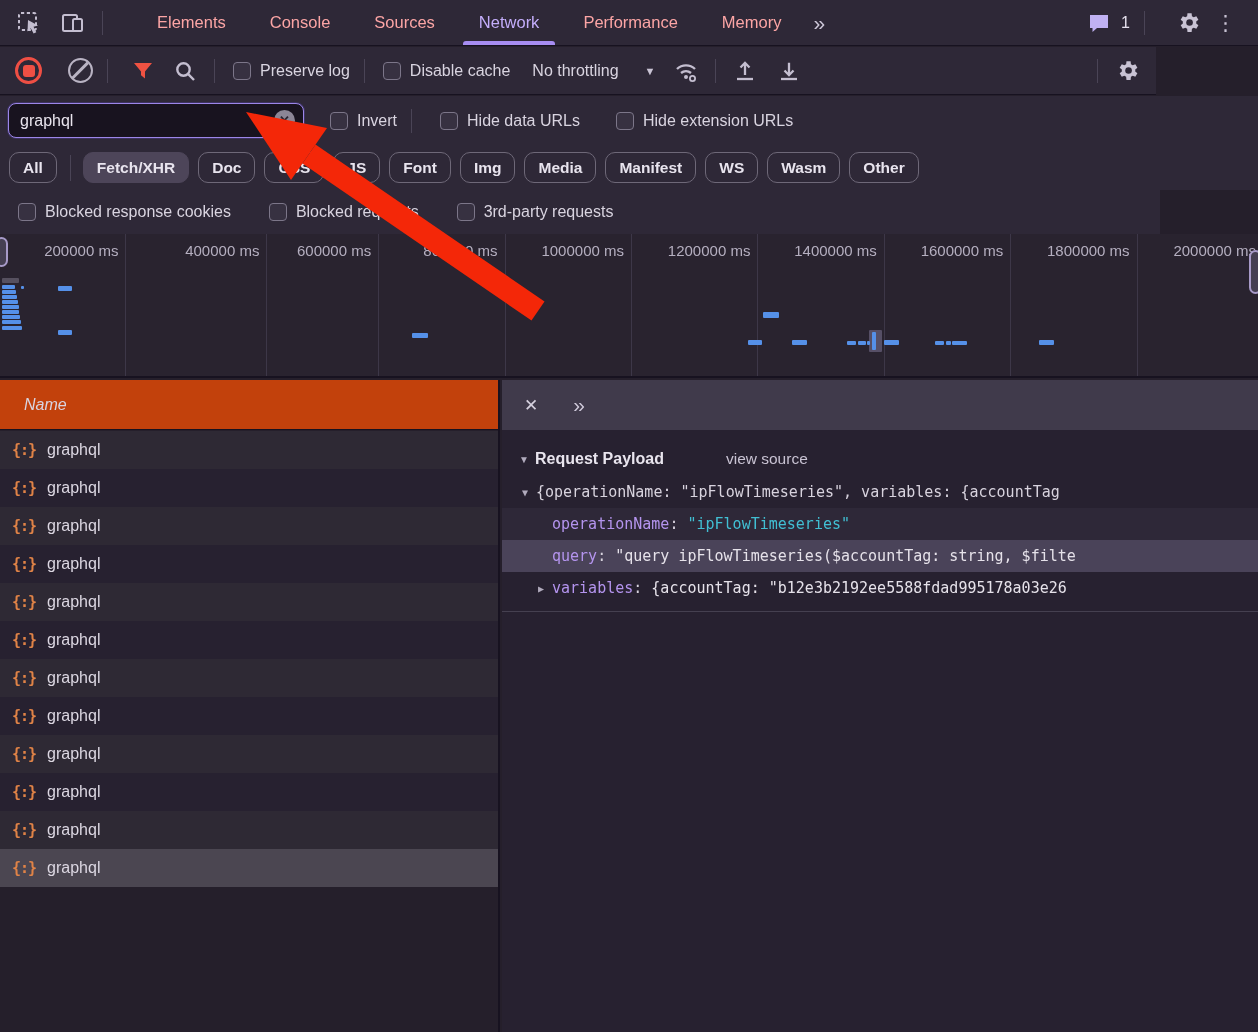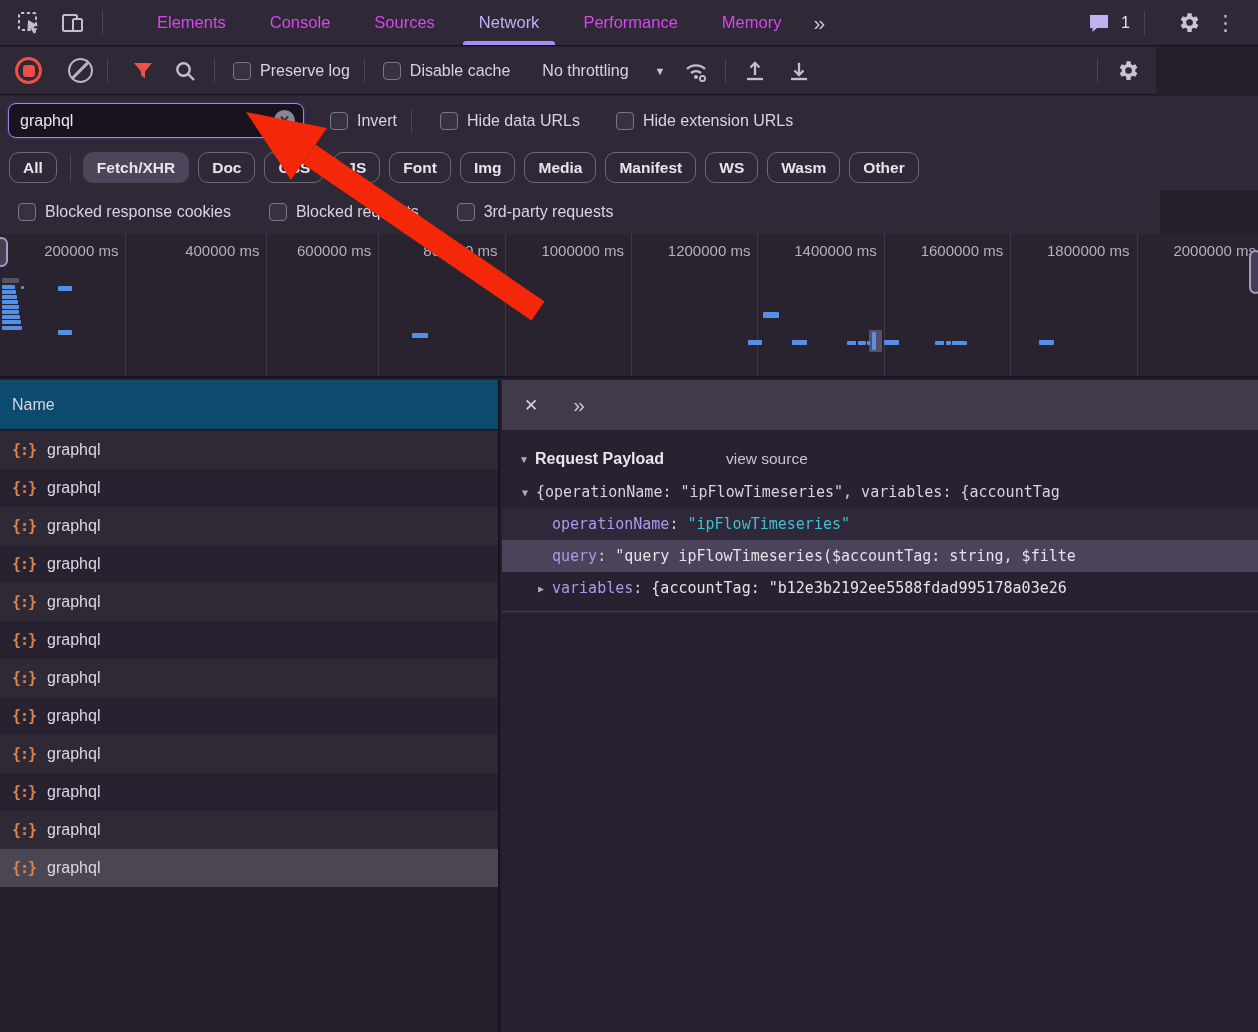--- a/index.html
+++ b/index.html
@@ -5,21 +5,21 @@
   * { margin:0; padding:0; box-sizing:border-box; }
   html,body { width:1258px; height:1032px; overflow:hidden; }
   body { background:#251f2b; font-family:"Liberation Sans", sans-serif; color:#d9d4e0; position:relative; }
 
   
   .tabbar { position:absolute; left:0; top:0; width:1258px; height:46px; background:#2e2837;
             border-bottom:1px solid #171220; display:flex; align-items:center; }
   .tb-icon { width:30px; height:30px; display:flex; align-items:center; justify-content:center; margin-left:14px; }
   .vdiv { width:1px; height:24px; background:#4a4456; margin:0 14px; }
   .tabs { display:flex; height:100%; align-items:center; margin-left:18px; }
-  .tab { padding:0 22px; height:100%; display:flex; align-items:center; font-size:16.5px; color:#d946ef; position:relative; cursor:default; }
+  .tab { padding:0 22px; height:100%; display:flex; align-items:center; font-size:16.5px; color:#fca5a5; position:relative; cursor:default; }
   .tab.active { color:#c3adfa; }
   .tab.active::after { content:""; position:absolute; left:6px; right:6px; bottom:0; height:4px; border-radius:3px 3px 0 0; background:#a78df2; }
   .more-chev { font-size:21px; color:#cfc9da; padding:0 10px; letter-spacing:-2px; }
   .tabbar-right { margin-left:auto; display:flex; align-items:center; height:100%; padding-right:10px; }
   .msg-count { font-size:16px; color:#e4dfec; margin-left:7px; }
   .kebab { font-size:21px; color:#c9c3d4; padding:0 12px; }
 
   
   .toolbar { position:absolute; left:0; top:47px; width:1156px; height:48px; background:#2e2837;
              border-bottom:1px solid #171220; display:flex; align-items:center; }
@@ -57,22 +57,22 @@
 
   
   .overview { position:absolute; left:0; top:234px; width:1258px; height:144px; background:#29232f; border-bottom:2px solid #171220; overflow:hidden; }
   .ov-col { position:absolute; top:0; height:144px; border-right:1px solid #3d3748; display:flex; justify-content:flex-end; }
   .ov-label { font-size:15px; color:#b5afc0; padding:8px 7px 0 0; white-space:nowrap; }
   .ov-bar { position:absolute; border-radius:1px; }
   .grip { position:absolute; border:2px solid #a79ac8; background:#453f52; border-radius:7px; }
 
   
   .reqlist { position:absolute; left:0; top:380px; width:500px; bottom:0; background:#251f2b; border-right:2px solid #171220; }
-  .listheader { height:50px; background:#0c4a6e; border-bottom:1px solid #171220; display:flex; align-items:center; padding-left:12px;
-                font-size:16px; color:#d9d4e0; }
+  .listheader { height:50px; background:#c2410c; border-bottom:1px solid #171220; display:flex; align-items:center; padding-left:24px;
+                font-size:16px; color:#d9d4e0;font-style:italic; }
   .rows { position:absolute; top:51px; left:0; right:0; }
   .req-row { height:38px; display:flex; align-items:center; padding-left:12px; font-size:16px; color:#dcd7e2; }
   .req-row.odd { background:#2e2934; }
   .req-row.even { background:#272130; }
   .req-row.selected { background:#4b4651; }
   .json-ic { font-family:"DejaVu Sans Mono", monospace; color:#e08347; font-weight:bold; font-size:15px; letter-spacing:-1px; margin-right:11px; }
 
   
   .detail { position:absolute; left:502px; right:0; top:380px; bottom:0; background:#272130; }
   .dtabs { height:50px; background:#403a4b; display:flex; align-items:center; }
@@ -163,21 +163,21 @@
   <div class="vdiv"></div>
   <label class="cb-label" style="margin-left:4px;">
     <span class="cb"></span>
     <span>Preserve log</span>
   </label>
   <div class="vdiv"></div>
   <label class="cb-label" style="margin-left:4px;">
     <span class="cb"></span>
     <span>Disable cache</span>
   </label>
-  <span class="throttle" style="margin-left:32px;">No throttling</span>
+  <span class="throttle" style="margin-left:22px;">No throttling</span>
   <span class="dd-caret">▼</span>
   <div class="tb-icon" style="margin-left:16px;">
     <svg class="ic" width="28" height="26" viewBox="0 0 28 26">
       <path d="M5 11 a13 13 0 0 1 18 0" fill="none" stroke="#c4bed0" stroke-width="2.4"></path>
       <path d="M9 15 a8 8 0 0 1 10 0" fill="none" stroke="#c4bed0" stroke-width="2.4"></path>
       <circle cx="14" cy="19" r="2" fill="#c4bed0"></circle>
       <circle cx="20.5" cy="20.5" r="2.6" fill="none" stroke="#c4bed0" stroke-width="1.8"></circle>
     </svg>
   </div>
   <div class="vdiv"></div>

